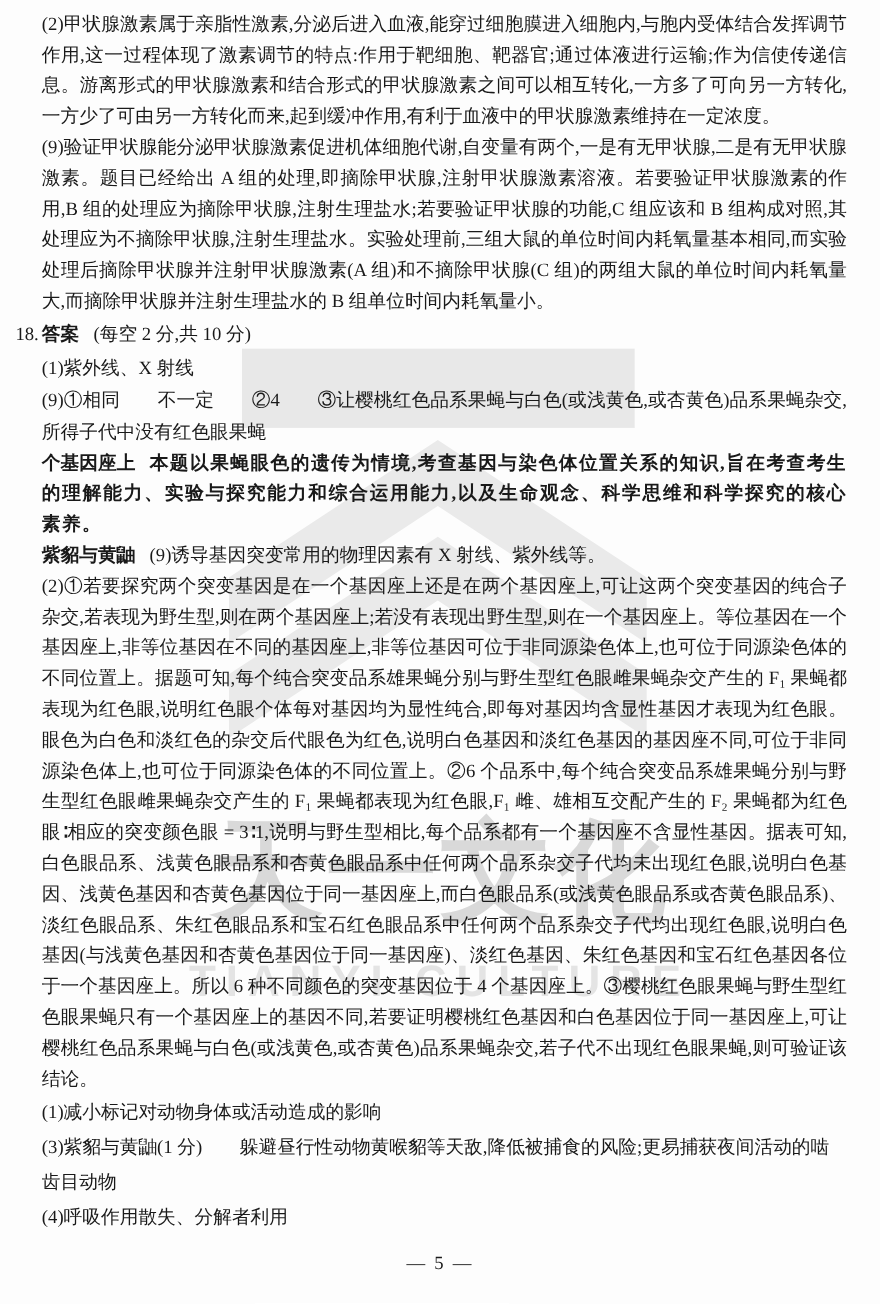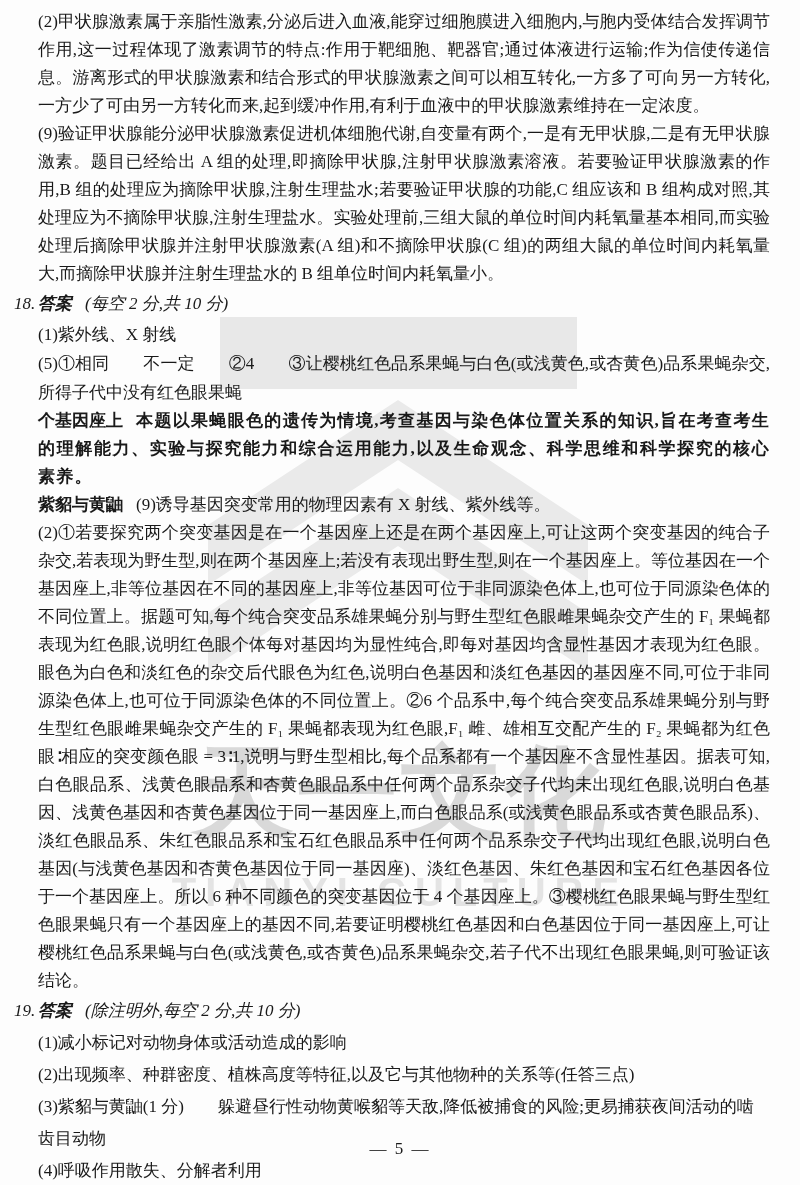--- a/index.html
+++ b/index.html
@@ -38,21 +38,20 @@
   .para {
     margin:0;
     line-height:28px;
     text-align:justify;
     text-justify:inter-ideograph;
   }
   .q-header {
     margin:0 0 0 -24px;
     line-height:31px;
     white-space:nowrap;
-    font-style:italic;
   }
   .q-num { display:inline-block; width:24px; }
   .bold-label { font-weight:bold; margin-right:13px; }
   .ans-line { margin:0; line-height:31px; }
   .ans19 { margin:0; line-height:32px; }
   .kai { font-weight:600; letter-spacing:1.3px; line-height:28px; }
   .kai .bold-label { font-weight:800; letter-spacing:0; }
   .footer {
     position:absolute; left:0; right:0; top:1139px;
     text-align:center; font-size:17px; z-index:1;
@@ -75,32 +74,30 @@
   </div>
 
   <div class="content">
 
     <p class="para">(2)甲状腺激素属于亲脂性激素,分泌后进入血液,能穿过细胞膜进入细胞内,与胞内受体结合发挥调节作用,这一过程体现了激素调节的特点:作用于靶细胞、靶器官;通过体液进行运输;作为信使传递信息。游离形式的甲状腺激素和结合形式的甲状腺激素之间可以相互转化,一方多了可向另一方转化,一方少了可由另一方转化而来,起到缓冲作用,有利于血液中的甲状腺激素维持在一定浓度。</p>
     <p class="para">(9)验证甲状腺能分泌甲状腺激素促进机体细胞代谢,自变量有两个,一是有无甲状腺,二是有无甲状腺激素。题目已经给出 A 组的处理,即摘除甲状腺,注射甲状腺激素溶液。若要验证甲状腺激素的作用,B 组的处理应为摘除甲状腺,注射生理盐水;若要验证甲状腺的功能,C 组应该和 B 组构成对照,其处理应为不摘除甲状腺,注射生理盐水。实验处理前,三组大鼠的单位时间内耗氧量基本相同,而实验处理后摘除甲状腺并注射甲状腺激素(A 组)和不摘除甲状腺(C 组)的两组大鼠的单位时间内耗氧量大,而摘除甲状腺并注射生理盐水的 B 组单位时间内耗氧量小。</p>
 
     <p class="q-header"><span class="q-num">18.</span><span class="bold-label">答案</span><span>(每空 2 分,共 10 分)</span></p>
 
     <p class="ans-line">(1)紫外线、X 射线</p>
-    <p class="para" style="line-height:28.5px;">(5)①相同　　不一定　　②4　　③让樱桃红色品系果蝇与白色(或浅黄色,或杏黄色)品系果蝇杂交,所得子代中没有红色眼果蝇</p>
+    <p class="para" style="line-height:28.5px;">(9)①相同　　不一定　　②4　　③让樱桃红色品系果蝇与白色(或浅黄色,或杏黄色)品系果蝇杂交,所得子代中没有红色眼果蝇</p>
 
     <p class="para kai"><span class="bold-label">个基因座上</span><span>本题以果蝇眼色的遗传为情境,考查基因与染色体位置关系的知识,旨在考查考生的理解能力、实验与探究能力和综合运用能力,以及生命观念、科学思维和科学探究的核心素养。</span></p>
 
     <p class="para"><span class="bold-label">紫貂与黄鼬</span><span>(9)诱导基因突变常用的物理因素有 X 射线、紫外线等。</span></p>
 
     <p class="para">(2)①若要探究两个突变基因是在一个基因座上还是在两个基因座上,可让这两个突变基因的纯合子杂交,若表现为野生型,则在两个基因座上;若没有表现出野生型,则在一个基因座上。等位基因在一个基因座上,非等位基因在不同的基因座上,非等位基因可位于非同源染色体上,也可位于同源染色体的不同位置上。据题可知,每个纯合突变品系雄果蝇分别与野生型红色眼雌果蝇杂交产生的 F₁ 果蝇都表现为红色眼,说明红色眼个体每对基因均为显性纯合,即每对基因均含显性基因才表现为红色眼。眼色为白色和淡红色的杂交后代眼色为红色,说明白色基因和淡红色基因的基因座不同,可位于非同源染色体上,也可位于同源染色体的不同位置上。②6 个品系中,每个纯合突变品系雄果蝇分别与野生型红色眼雌果蝇杂交产生的 F₁ 果蝇都表现为红色眼,F₁ 雌、雄相互交配产生的 F₂ 果蝇都为红色眼∶相应的突变颜色眼 = 3∶1,说明与野生型相比,每个品系都有一个基因座不含显性基因。据表可知,白色眼品系、浅黄色眼品系和杏黄色眼品系中任何两个品系杂交子代均未出现红色眼,说明白色基因、浅黄色基因和杏黄色基因位于同一基因座上,而白色眼品系(或浅黄色眼品系或杏黄色眼品系)、淡红色眼品系、朱红色眼品系和宝石红色眼品系中任何两个品系杂交子代均出现红色眼,说明白色基因(与浅黄色基因和杏黄色基因位于同一基因座)、淡红色基因、朱红色基因和宝石红色基因各位于一个基因座上。所以 6 种不同颜色的突变基因位于 4 个基因座上。③樱桃红色眼果蝇与野生型红色眼果蝇只有一个基因座上的基因不同,若要证明樱桃红色基因和白色基因位于同一基因座上,可让樱桃红色品系果蝇与白色(或浅黄色,或杏黄色)品系果蝇杂交,若子代不出现红色眼果蝇,则可验证该结论。</p>
 
-    <p class="q-header" style="line-height:32px;"><span class="q-num">19.</span><span class="bold-label">答案</span><span>(除注明外,每空 2 分,共 10 分)</span></p>
 
     <p class="ans19">(1)减小标记对动物身体或活动造成的影响</p>
-    <p class="ans19">(2)出现频率、种群密度、植株高度等特征,以及它与其他物种的关系等(任答三点)</p>
     <p class="ans19">(3)紫貂与黄鼬(1 分)　　躲避昼行性动物黄喉貂等天敌,降低被捕食的风险;更易捕获夜间活动的啮齿目动物</p>
     <p class="ans19">(4)呼吸作用散失、分解者利用</p>
 
   </div>
 
   <div class="footer">— 5 —</div>
 
 </div>
 
 </body></html>

